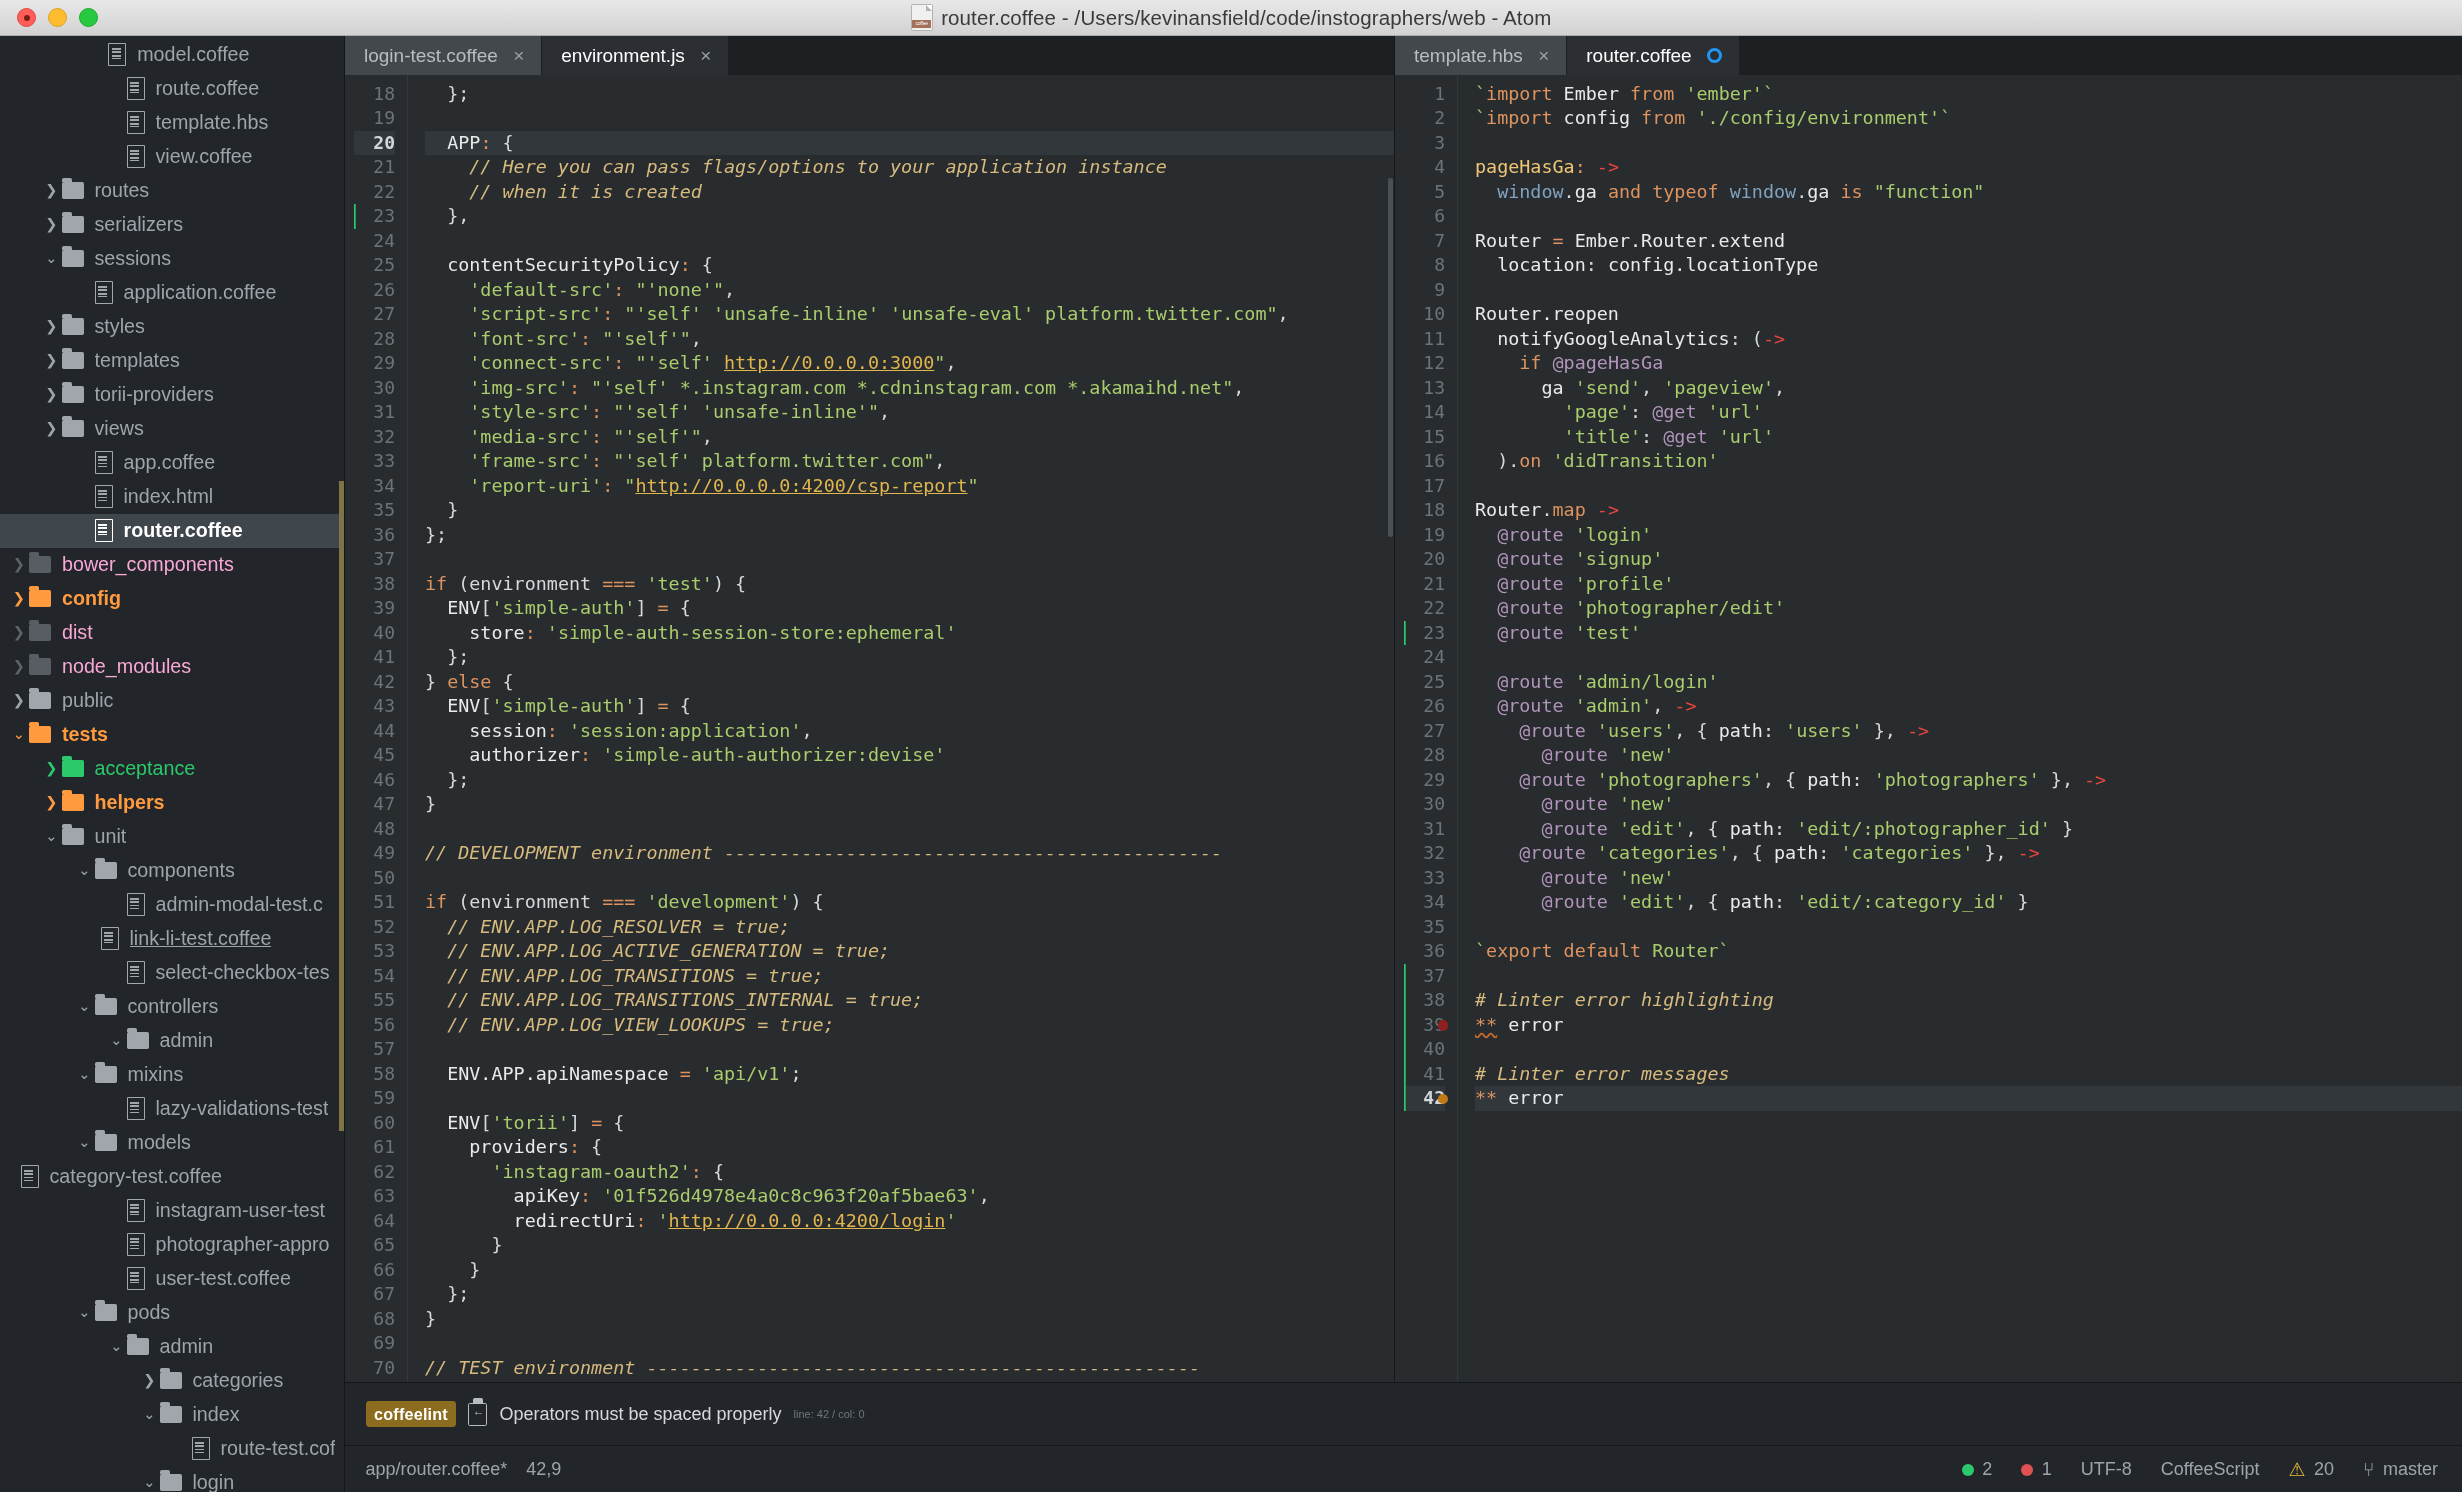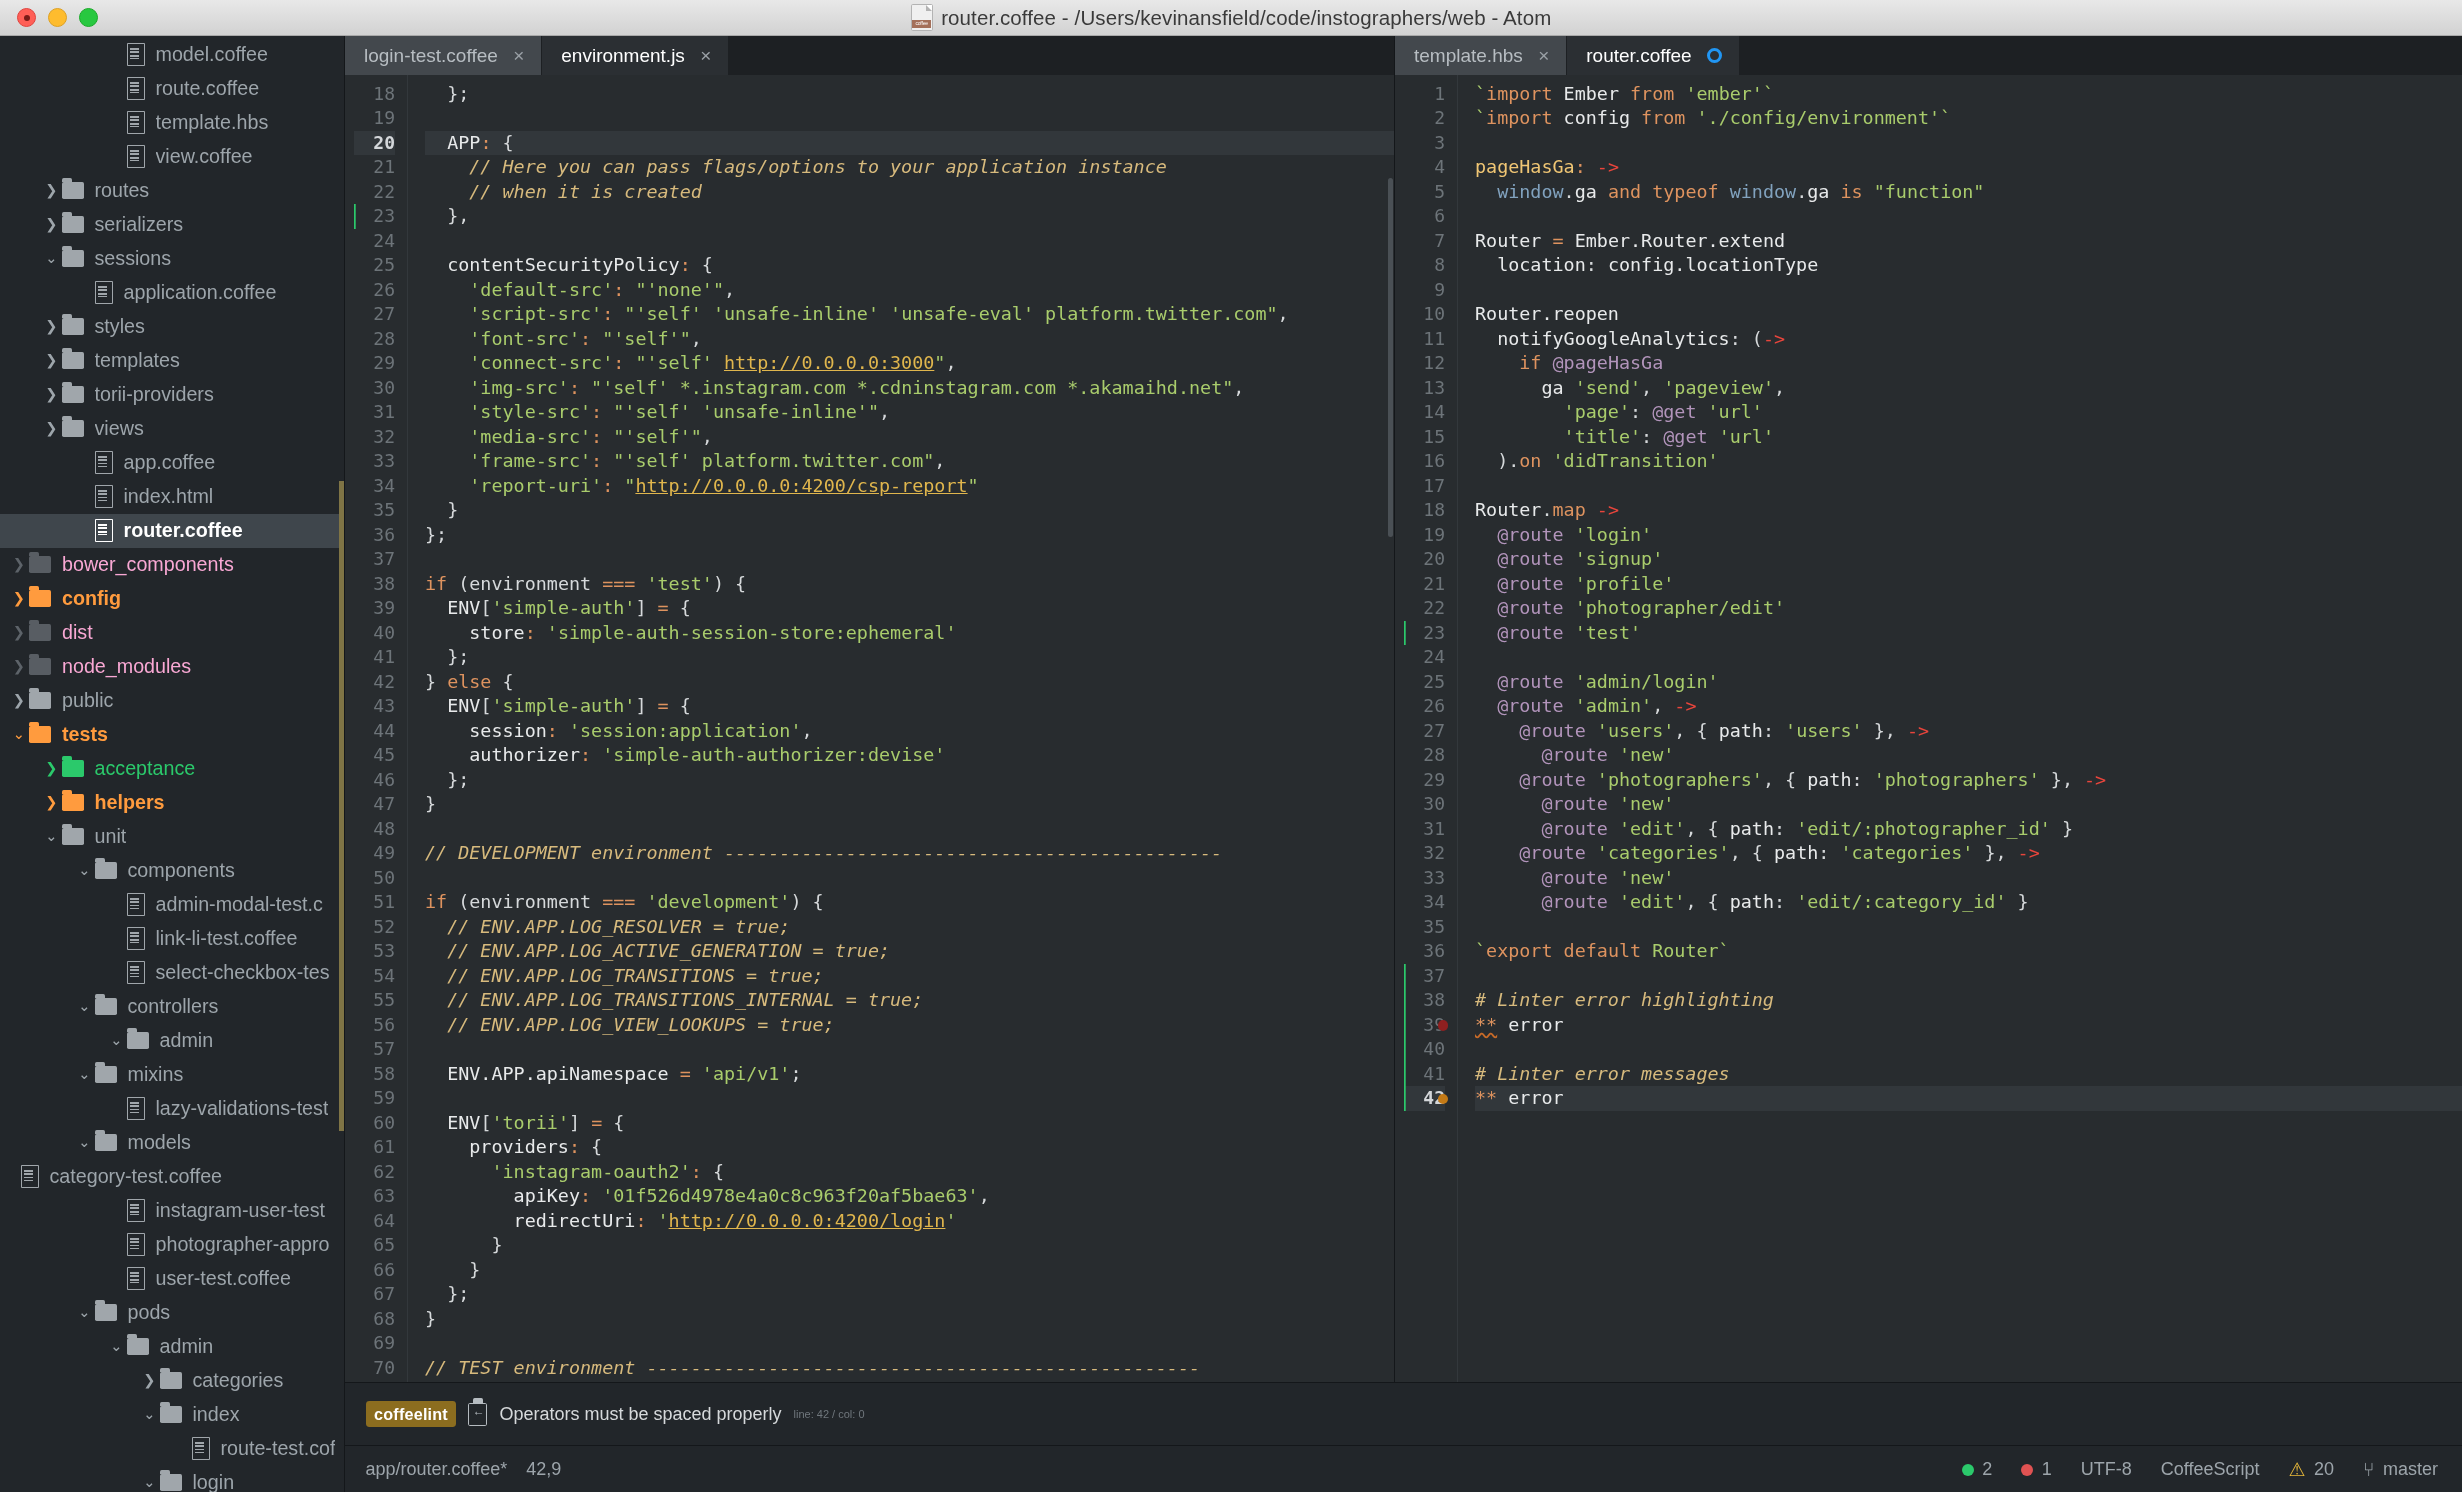--- a/index.html
+++ b/index.html
@@ -204,21 +204,21 @@
         <div class="lbl">coffee</div>
       </div>
       <div class="title-text">router.coffee - /Users/kevinansfield/code/instographers/web - Atom</div>
     </div>
   </div>
 
   <div class="body">
 
     <div class="tree">
       <div class="tree-scroll" id="tree-list">
-          <div class="tree-row" style="padding-left: 106px;">
+          <div class="tree-row" style=" justify-content: center;">
             <span class="twisty none"></span>
             <span class="fileicon"></span>
             <span class="label">model.coffee</span>
           </div>
           <div class="tree-row" style="padding-left: 106px;">
             <span class="twisty none"></span>
             <span class="fileicon"></span>
             <span class="label">route.coffee</span>
           </div>
           <div class="tree-row" style="padding-left: 106px;">
@@ -334,21 +334,21 @@
           <div class="tree-row" style="padding-left: 74px;">
             <span class="twisty">⌄</span>
             <span class="folder"></span>
             <span class="label">components</span>
           </div>
           <div class="tree-row" style="padding-left: 106px;">
             <span class="twisty none"></span>
             <span class="fileicon"></span>
             <span class="label">admin-modal-test.c</span>
           </div>
-          <div class="tree-row" style="padding-left: 106px;">
+          <div class="tree-row" style="padding-left: 80px; text-decoration: underline;">
             <span class="twisty none"></span>
             <span class="fileicon"></span>
             <span class="label">link-li-test.coffee</span>
           </div>
           <div class="tree-row" style="padding-left: 106px;">
             <span class="twisty none"></span>
             <span class="fileicon"></span>
             <span class="label">select-checkbox-tes</span>
           </div>
           <div class="tree-row" style="padding-left: 74px;">

